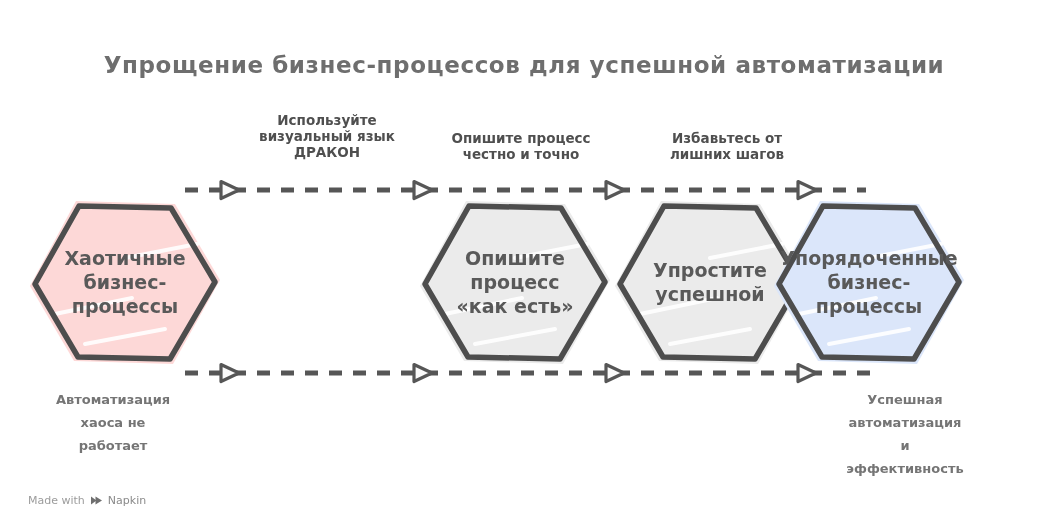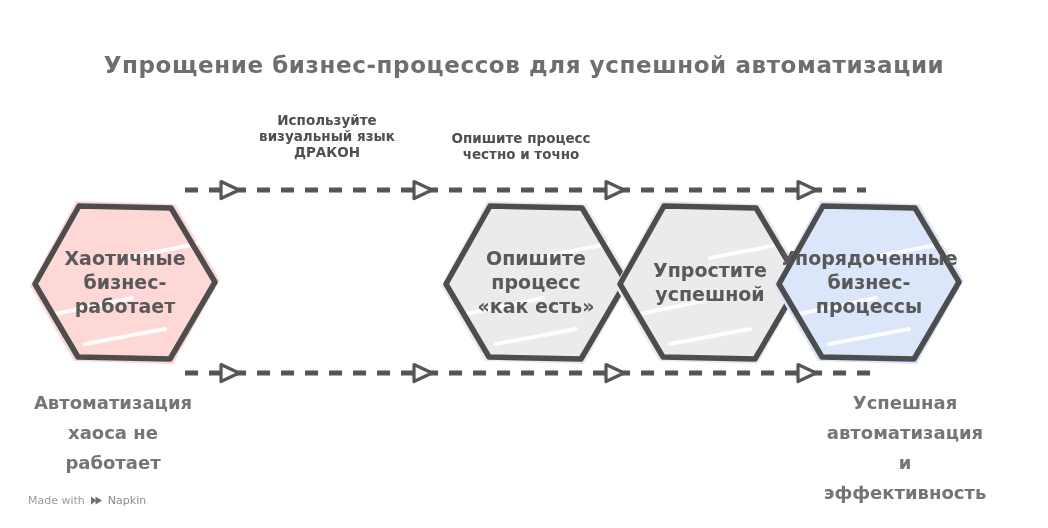--- a/index.html
+++ b/index.html
@@ -13,32 +13,32 @@
   }
   .arrow-note{
     position:absolute;transform:translateX(-50%);text-align:center;
     font-size:13.5px;font-weight:bold;color:#4f4f4f;line-height:16px;white-space:pre-line;
   }
   .note-1{left:327px;top:112px;}
   .note-2{left:521px;top:130px;}
   .note-3{left:727px;top:130px;}
   .arrows{position:absolute;left:0;top:0;pointer-events:none;}
   .hex{position:absolute;top:196px;width:196px;height:172px;}
-  .hex-1{left:27px;}.hex-2{left:222px;}.hex-3{left:438px;}.hex-4{left:612px;}.hex-5{left:771px;}
+  .hex-1{left:27px;}.hex-2{left:222px;}.hex-3{left:417px;}.hex-4{left:612px;}.hex-5{left:771px;}
   .hex svg{position:absolute;left:0;top:0;}
   .hex-outline{fill:none;stroke:#4d4d4d;stroke-width:5.5;stroke-linejoin:round;}
   .streak{stroke:#ffffff;stroke-width:4;stroke-linecap:round;opacity:.9;fill:none;}
   .hex-label{
     position:absolute;left:0;top:0;width:100%;height:100%;
     display:flex;align-items:center;justify-content:center;text-align:center;
     font-size:19px;font-weight:bold;color:#595959;line-height:1.28;white-space:pre-line;
   }
   .annotation{
     position:absolute;transform:translateX(-50%);text-align:center;
-    font-size:18px;font-weight:bold;color:#757575;line-height:30px;white-space:pre-line;
+    font-size:13px;font-weight:bold;color:#757575;line-height:23px;white-space:pre-line;
   }
   .annotation-left{left:113px;top:388px;}
   .annotation-right{left:905px;top:388px;text-align:center;}
   .footer{
     position:absolute;left:28px;top:494px;display:flex;align-items:center;gap:5px;
     font-size:11px;color:#9c9c9c;font-weight:normal;text-decoration:none;
   }
   .footer .brand{color:#8a8a8a;text-align:right;}
   .footer svg{display:block;}
 </style>
@@ -47,20 +47,22 @@
 
 <div class="canvas">
 
   <div class="title">Упрощение бизнес-процессов для успешной автоматизации</div>
 
   <div class="arrow-note note-2">Опишите процесс
 честно и точно</div>
   <div class="arrow-note note-1">Используйте
 визуальный язык
 ДРАКОН</div>
+  <div class="arrow-note note-3">Избавьтесь от
+лишних шагов</div>
 
   <svg class="arrows" width="1048" height="528" viewBox="0 0 1048 528">
     <line x1="185" y1="190" x2="866" y2="190" stroke="#565656" stroke-width="5" stroke-dasharray="13 11"></line>
     <line x1="185" y1="373" x2="870" y2="373" stroke="#565656" stroke-width="5" stroke-dasharray="13 11"></line>
     <path d="M221,181.5 L239,190 L221,198.5 Z" fill="#fafafa" stroke="#565656" stroke-width="3.2" stroke-linejoin="round"></path>
     <path d="M414,181.5 L432,190 L414,198.5 Z" fill="#fafafa" stroke="#565656" stroke-width="3.2" stroke-linejoin="round"></path>
     <path d="M606,181.5 L624,190 L606,198.5 Z" fill="#fafafa" stroke="#565656" stroke-width="3.2" stroke-linejoin="round"></path>
     <path d="M798,181.5 L816,190 L798,198.5 Z" fill="#fafafa" stroke="#565656" stroke-width="3.2" stroke-linejoin="round"></path>
     <path d="M221,364.5 L239,373 L221,381.5 Z" fill="#fafafa" stroke="#565656" stroke-width="3.2" stroke-linejoin="round"></path>
     <path d="M414,364.5 L432,373 L414,381.5 Z" fill="#fafafa" stroke="#565656" stroke-width="3.2" stroke-linejoin="round"></path>
@@ -71,21 +73,21 @@
   <div class="hex hex-1">
     <svg width="196" height="172" viewBox="0 0 196 172">
       <polygon points="3,90 49,5 148,8 193,84 146,168 47,165" fill="#fdd8d7"></polygon>
       <path class="streak" d="M28,118 L105,102"></path>
       <path class="streak" d="M98,62 L170,48"></path>
       <path class="streak" d="M58,148 L138,133"></path>
       <polygon class="hex-outline" points="8,88 52,10 144,12 188,86 143,163 51,161"></polygon>
     </svg>
     <div class="hex-label">Хаотичные
 бизнес-
-работает</div>
+процессы</div>
   </div>
 
 
   <div class="hex hex-3">
     <svg width="196" height="172" viewBox="0 0 196 172">
       <polygon points="3,90 49,5 148,8 193,84 146,168 47,165" fill="#ebebeb"></polygon>
       <path class="streak" d="M28,118 L105,102"></path>
       <path class="streak" d="M98,62 L170,48"></path>
       <path class="streak" d="M58,148 L138,133"></path>
       <polygon class="hex-outline" points="8,88 52,10 144,12 188,86 143,163 51,161"></polygon>

